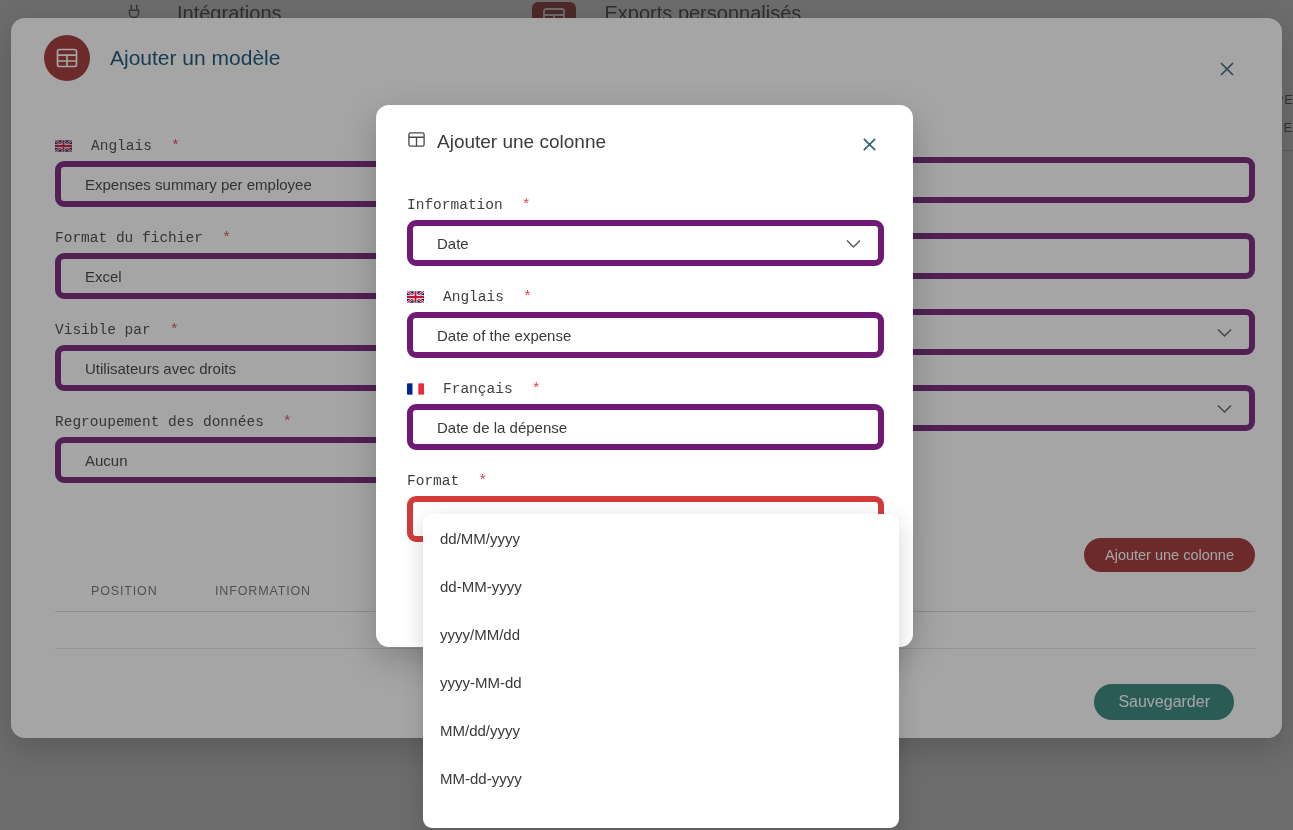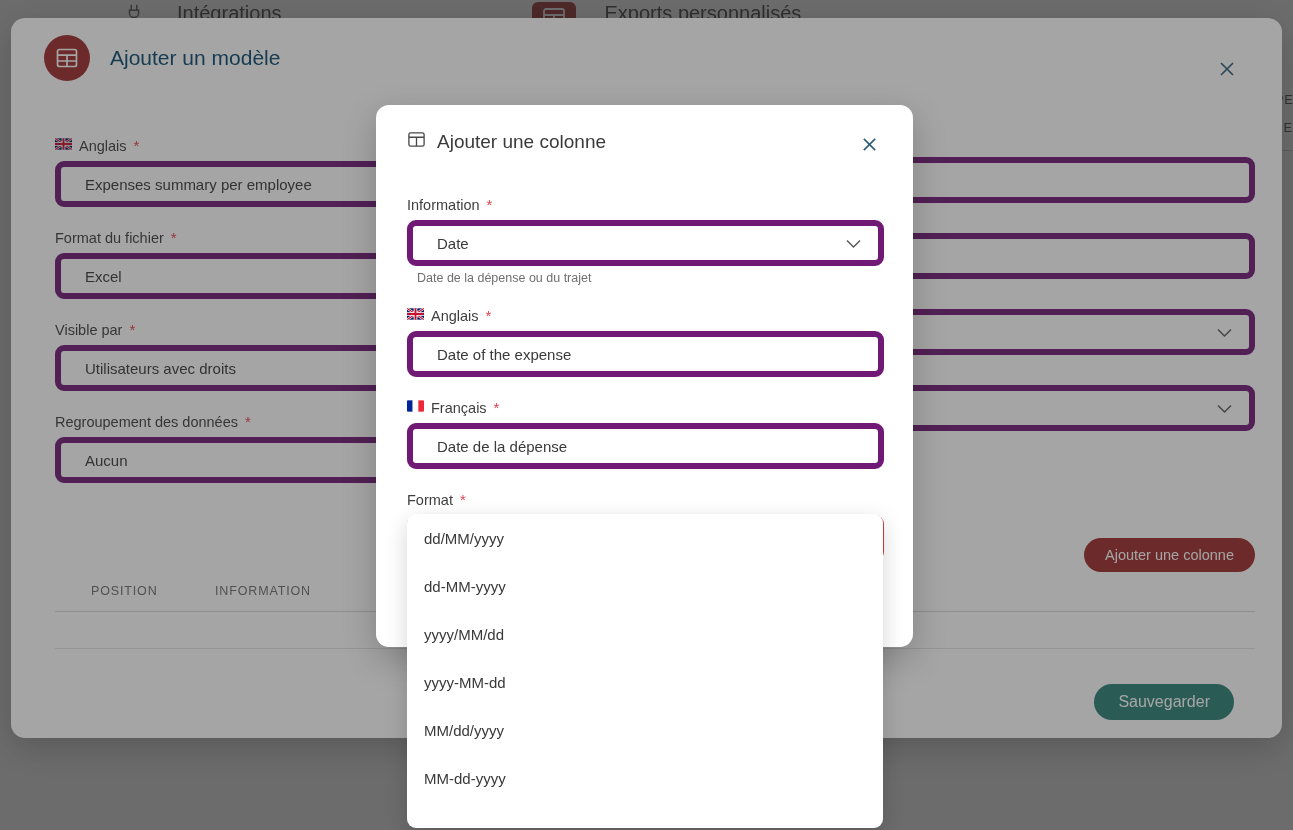--- a/index.html
+++ b/index.html
@@ -88,23 +88,24 @@
     width: 18px; height: 18px;
     color: #2f5f78; cursor: pointer;
   }
 
   .form-col { position: absolute; top: 120px; }
   .form-col.left  { left: 44px;  width: 580px; }
   .form-col.right { left: 660px; width: 584px; }
 
   .field { margin-bottom: 23px; }
   .field-label {
-    display: flex; gap: 7px;
+    display: flex; align-items: center; gap: 19px;
     font-size: 14.5px; color: #3f3f3f;
     margin-bottom: 7px;
+    font-family: Liberation Mono, monospace;
   }
   .req { color: #e0414f; font-size: 15px; line-height: 1; }
   .control {
     position: relative;
     height: 46px;
     border: 6px solid #701a75;
     border-radius: 9px;
     background: #fff;
     display: flex; align-items: center;
     padding: 0 16px 0 24px;
@@ -179,21 +180,21 @@
   .inner-body { position: absolute; left: 31px; top: 92px; width: 477px; }
   .hint {
     font-size: 12.5px; color: #6f6f6f;
     margin-top: 5px; margin-left: 10px;
   }
   .control.error { border-color: #d33b3b; }
 
   
   .dropdown {
     position: absolute;
-    left: 407px; top: 514px;
+    left: 423px; top: 514px;
     width: 476px; height: 314px;
     background: #ffffff;
     border-radius: 9px;
     box-shadow: 0 7px 22px rgba(0,0,0,.17);
     overflow: hidden;
     text-align: center;
   }
   .dd-opt {
     height: 48px;
     display: flex; align-items: center;
@@ -407,21 +408,20 @@
           <span class="req">*</span>
         </div>
         <div class="control">
           <span>Date</span>
           <span class="chev">
             <svg width="15" height="9" viewBox="0 0 15 9" fill="none" stroke="currentColor" stroke-width="1.5">
               <path d="M1 1l6.5 6.5L14 1"></path>
             </svg>
           </span>
         </div>
-        <div class="hint">Date de la dépense ou du trajet</div>
       </div>
 
       <div class="field">
         <div class="field-label">
           <svg class="flag" viewBox="0 0 60 40">
             <rect width="60" height="40" fill="#012169"></rect>
             <path d="M0 0l60 40M60 0L0 40" stroke="#fff" stroke-width="8"></path>
             <path d="M0 0l60 40M60 0L0 40" stroke="#C8102E" stroke-width="4"></path>
             <path d="M30 0v40M0 20h60" stroke="#fff" stroke-width="13"></path>
             <path d="M30 0v40M0 20h60" stroke="#C8102E" stroke-width="7"></path>

